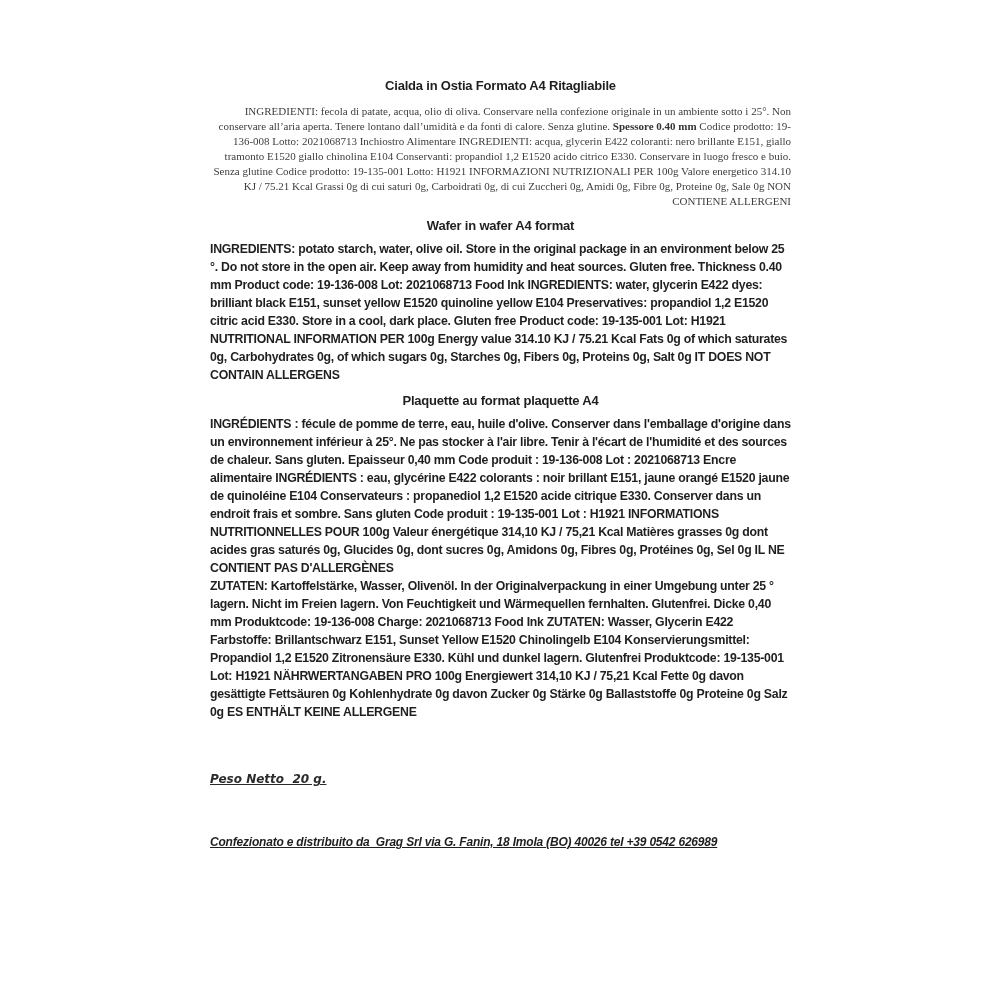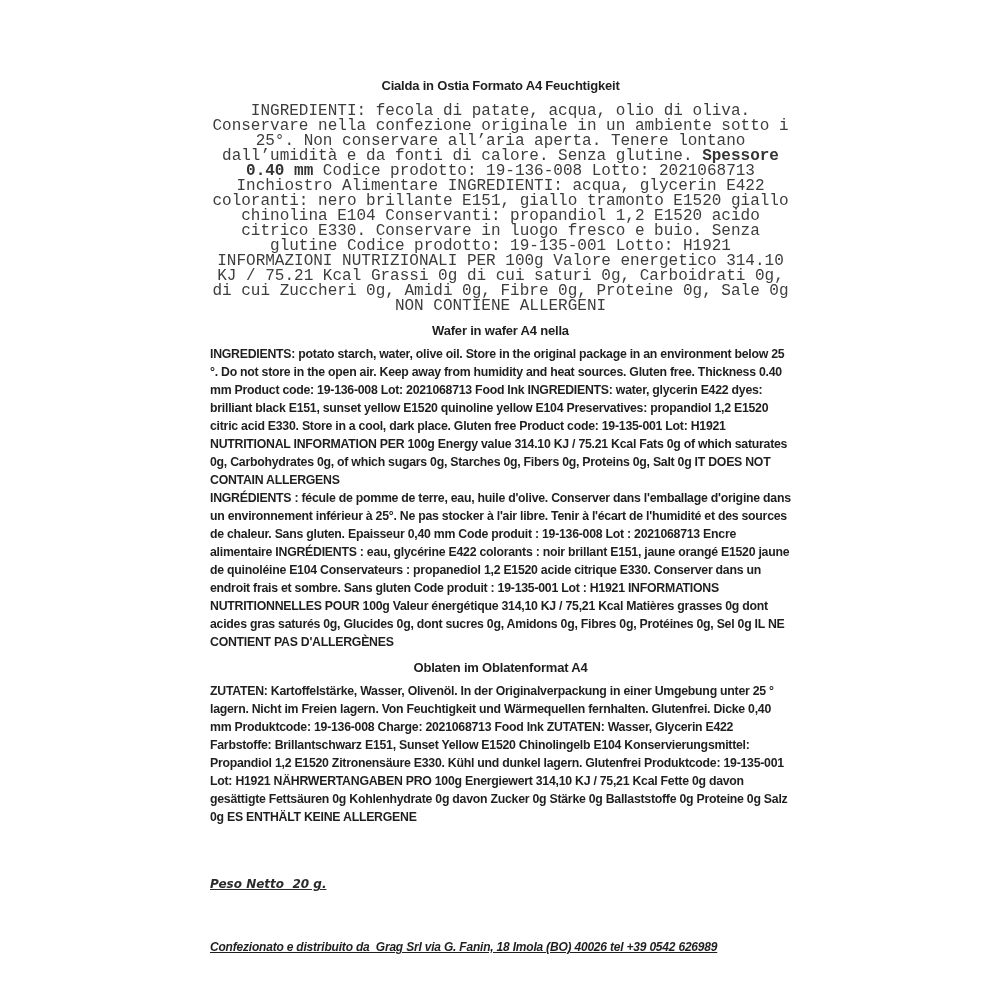--- a/index.html
+++ b/index.html
@@ -34,26 +34,26 @@
     font-family: "Liberation Sans", sans-serif;
     font-size: 13px;
     font-weight: bold;
     color: #1f1f1f;
     text-align: center;
     letter-spacing: -0.2px;
     line-height: 15px;
     margin: 9px 0 7px 0;
   }
   .para-it {
-    font-family: Liberation Mono, monospace;
-    font-size: 16px;
+    font-family: Liberation Serif, serif;
+    font-size: 11px;
     line-height: 15px;
     color: #3d3d3d;
     letter-spacing: 0px;
-    text-align: center;
+    text-align: right;
     margin: 0;
   }
   .para-it .bold-run {
     font-weight: bold;
     color: #343434;
   }
   .para-std {
     font-family: "Liberation Sans", sans-serif;
     font-size: 12.3px;
     line-height: 18px;
@@ -83,32 +83,32 @@
     color: #1f1f1f;
     margin-top: 49px;
     white-space: pre-wrap;
   }
 </style>
 </head>
 <body>
 
 <div class="sheet">
 
-  <div class="doc-title">Cialda in Ostia Formato A4 Feuchtigkeit</div>
+  <div class="doc-title">Cialda in Ostia Formato A4 Ritagliabile</div>
 
   <p class="para-it"><span>INGREDIENTI: fecola di patate, acqua, olio di oliva. Conservare nella confezione originale in un ambiente sotto i 25°. Non conservare all’aria aperta. Tenere lontano dall’umidità e da fonti di calore. Senza glutine. </span><span class="bold-run">Spessore 0.40 mm</span><span> Codice prodotto: 19-136-008  Lotto: 2021068713  Inchiostro Alimentare INGREDIENTI: acqua, glycerin E422 coloranti: nero brillante E151, giallo tramonto E1520 giallo chinolina E104 Conservanti: propandiol 1,2 E1520 acido citrico E330. Conservare in luogo fresco e buio. Senza glutine Codice prodotto: 19-135-001 Lotto: H1921 INFORMAZIONI NUTRIZIONALI PER 100g Valore energetico 314.10 KJ / 75.21 Kcal Grassi 0g di cui saturi 0g, Carboidrati 0g, di cui Zuccheri 0g, Amidi 0g, Fibre 0g, Proteine 0g, Sale 0g NON CONTIENE ALLERGENI</span></p>
 
-  <div class="section-heading">Wafer in wafer A4 nella</div>
+  <div class="section-heading">Wafer in wafer A4 format</div>
 
   <p class="para-std">INGREDIENTS: potato starch, water, olive oil. Store in the original package in an environment below 25 °. Do not store in the open air. Keep away from humidity and heat sources. Gluten free. Thickness 0.40 mm Product code: 19-136-008 Lot: 2021068713 Food Ink INGREDIENTS: water, glycerin E422 dyes: brilliant black E151, sunset yellow E1520 quinoline yellow E104 Preservatives: propandiol 1,2 E1520 citric acid E330. Store in a cool, dark place. Gluten free Product code: 19-135-001 Lot: H1921 NUTRITIONAL INFORMATION PER 100g Energy value 314.10 KJ / 75.21 Kcal Fats 0g of which saturates 0g, Carbohydrates 0g, of which sugars 0g, Starches 0g, Fibers 0g, Proteins 0g, Salt 0g IT DOES NOT CONTAIN ALLERGENS</p>
 
+  <div class="section-heading">Plaquette au format plaquette A4</div>
 
   <p class="para-std">INGRÉDIENTS : fécule de pomme de terre, eau, huile d'olive. Conserver dans l'emballage d'origine dans un environnement inférieur à 25°. Ne pas stocker à l'air libre. Tenir à l'écart de l'humidité et des sources de chaleur. Sans gluten. Epaisseur 0,40 mm Code produit : 19-136-008 Lot : 2021068713 Encre alimentaire INGRÉDIENTS : eau, glycérine E422 colorants : noir brillant E151, jaune orangé E1520 jaune de quinoléine E104 Conservateurs : propanediol 1,2 E1520 acide citrique E330. Conserver dans un endroit frais et sombre. Sans gluten Code produit : 19-135-001 Lot : H1921 INFORMATIONS NUTRITIONNELLES POUR 100g Valeur énergétique 314,10 KJ / 75,21 Kcal Matières grasses 0g dont acides gras saturés 0g, Glucides 0g, dont sucres 0g, Amidons 0g, Fibres 0g, Protéines 0g, Sel 0g IL NE CONTIENT PAS D'ALLERGÈNES</p>
 
-  <div class="section-heading">Oblaten im Oblatenformat A4</div>
 
   <p class="para-std">ZUTATEN: Kartoffelstärke, Wasser, Olivenöl. In der Originalverpackung in einer Umgebung unter 25 ° lagern. Nicht im Freien lagern. Von Feuchtigkeit und Wärmequellen fernhalten. Glutenfrei. Dicke 0,40 mm Produktcode: 19-136-008 Charge: 2021068713 Food Ink ZUTATEN: Wasser, Glycerin E422 Farbstoffe: Brillantschwarz E151, Sunset Yellow E1520 Chinolingelb E104 Konservierungsmittel: Propandiol 1,2 E1520 Zitronensäure E330. Kühl und dunkel lagern. Glutenfrei Produktcode: 19-135-001 Lot: H1921 NÄHRWERTANGABEN PRO 100g Energiewert 314,10 KJ / 75,21 Kcal Fette 0g davon gesättigte Fettsäuren 0g Kohlenhydrate 0g davon Zucker 0g Stärke 0g Ballaststoffe 0g Proteine 0g Salz 0g ES ENTHÄLT KEINE ALLERGENE</p>
 
   <div class="net-weight-line">Peso Netto  20 g.</div>
 
   <div class="distributor-line">Confezionato e distribuito da  Grag Srl via G. Fanin, 18 Imola (BO) 40026 tel +39 0542 626989</div>
 
 </div>
 
 </body></html>

